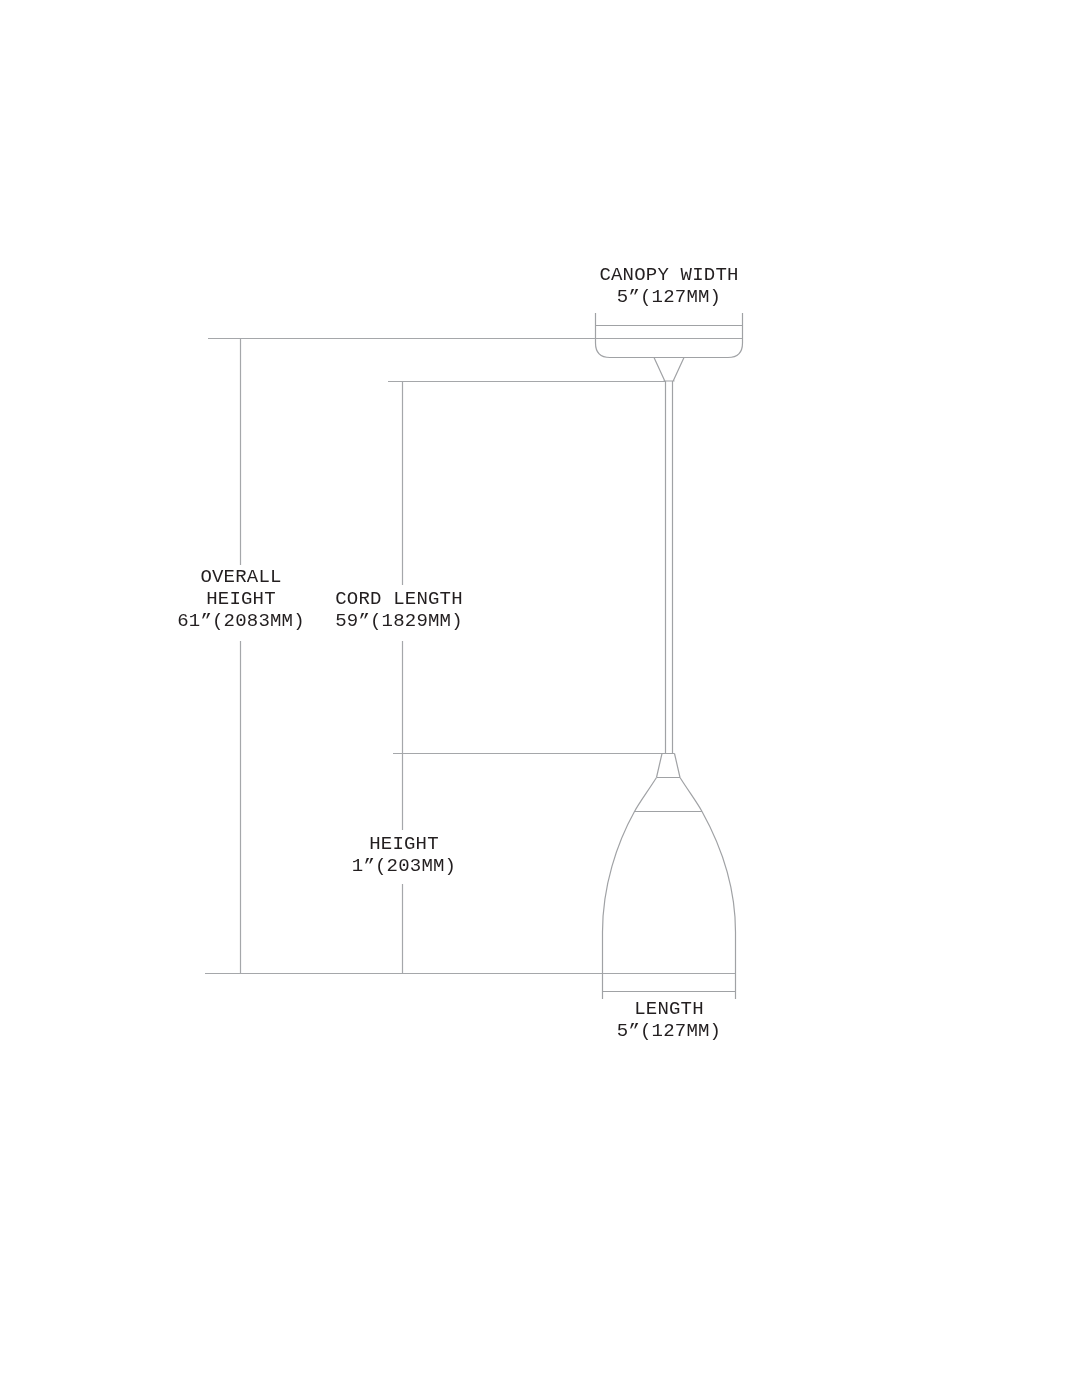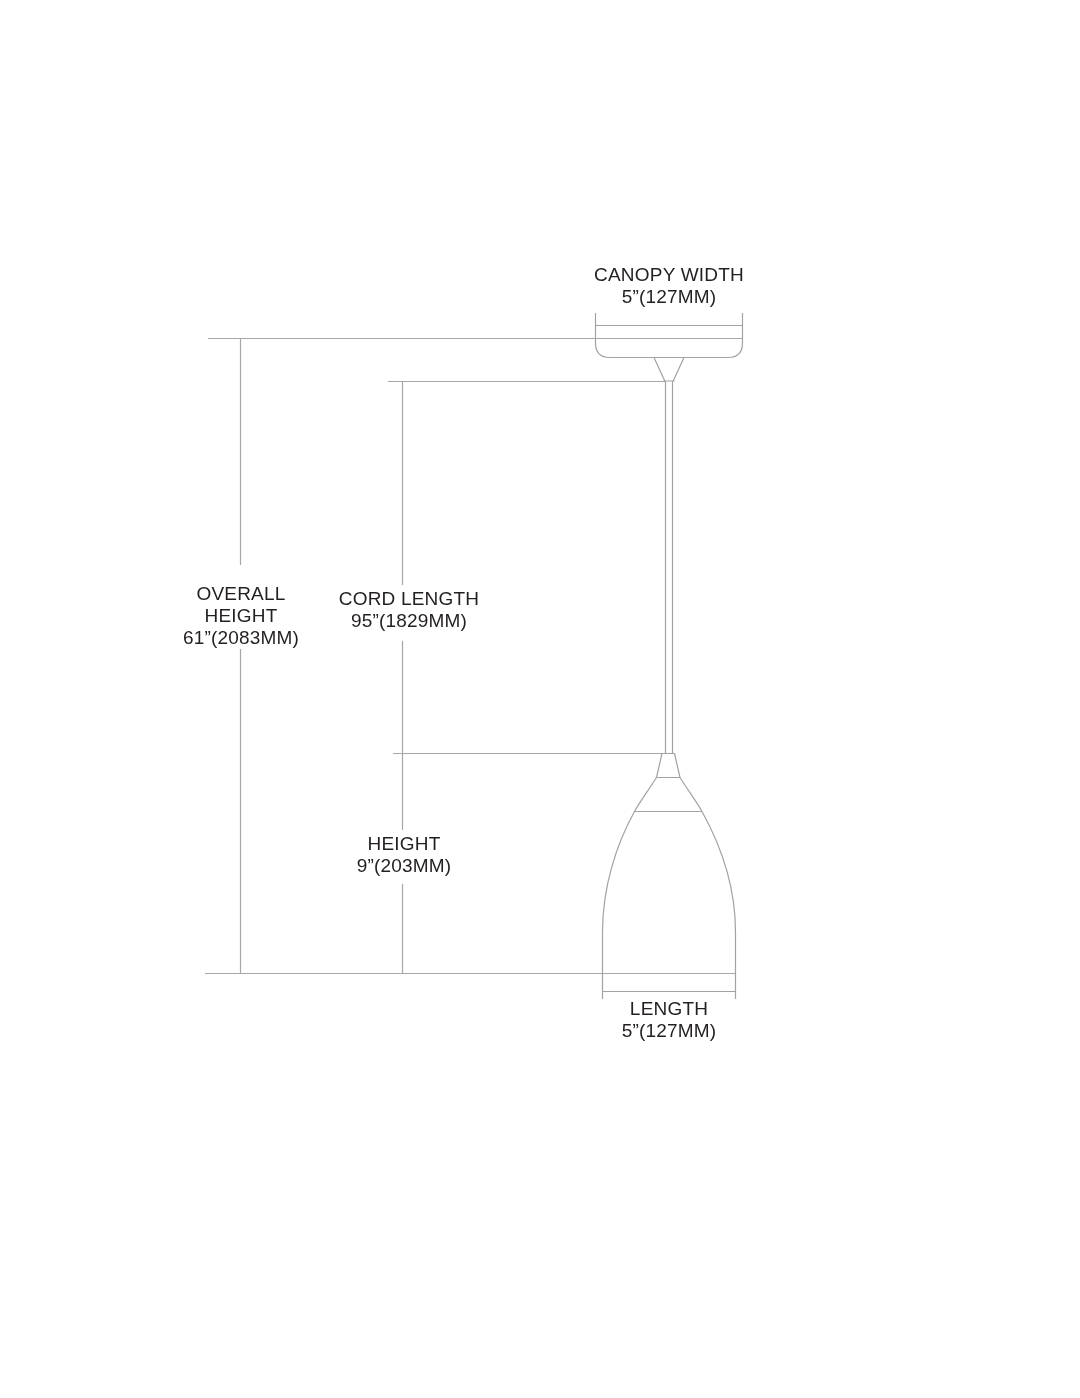--- a/index.html
+++ b/index.html
@@ -6,21 +6,21 @@
     margin: 0;
     padding: 0;
     background: #ffffff;
   }
   .canvas {
     position: relative;
     width: 1080px;
     height: 1056px;
     background: #ffffff;
     overflow: hidden;
-    font-family: Liberation Sans, sans-serif;
+    font-family: Liberation Mono, monospace;
   }
   .drawing {
     position: absolute;
     left: 0;
     top: 0;
     width: 1080px;
     height: 1398px;
   }
   .dim-label {
     position: absolute;
@@ -67,34 +67,34 @@
       <path d="M634.5,811.5 H702"></path>
       <path d="M602.5,991.5 H735.5"></path>
     </g>
   </svg>
 
   <div class="dim-label" style="left:669px; top:264px;">
     <span>CANOPY WIDTH</span>
     <span>5”(127MM)</span>
   </div>
 
-  <div class="dim-label" style="left:241px; top:583px;">
+  <div class="dim-label" style="left:241px; top:566px;">
     <span>OVERALL</span>
     <span>HEIGHT</span>
     <span>61”(2083MM)</span>
   </div>
 
-  <div class="dim-label" style="left:409px; top:588px;">
+  <div class="dim-label" style="left:399px; top:588px;">
     <span>CORD LENGTH</span>
-    <span>95”(1829MM)</span>
+    <span>59”(1829MM)</span>
   </div>
 
   <div class="dim-label" style="left:404px; top:833px;">
     <span>HEIGHT</span>
-    <span>9”(203MM)</span>
+    <span>1”(203MM)</span>
   </div>
 
   <div class="dim-label" style="left:669px; top:998px;">
     <span>LENGTH</span>
     <span>5”(127MM)</span>
   </div>
 
 </div>
 
 </body></html>

